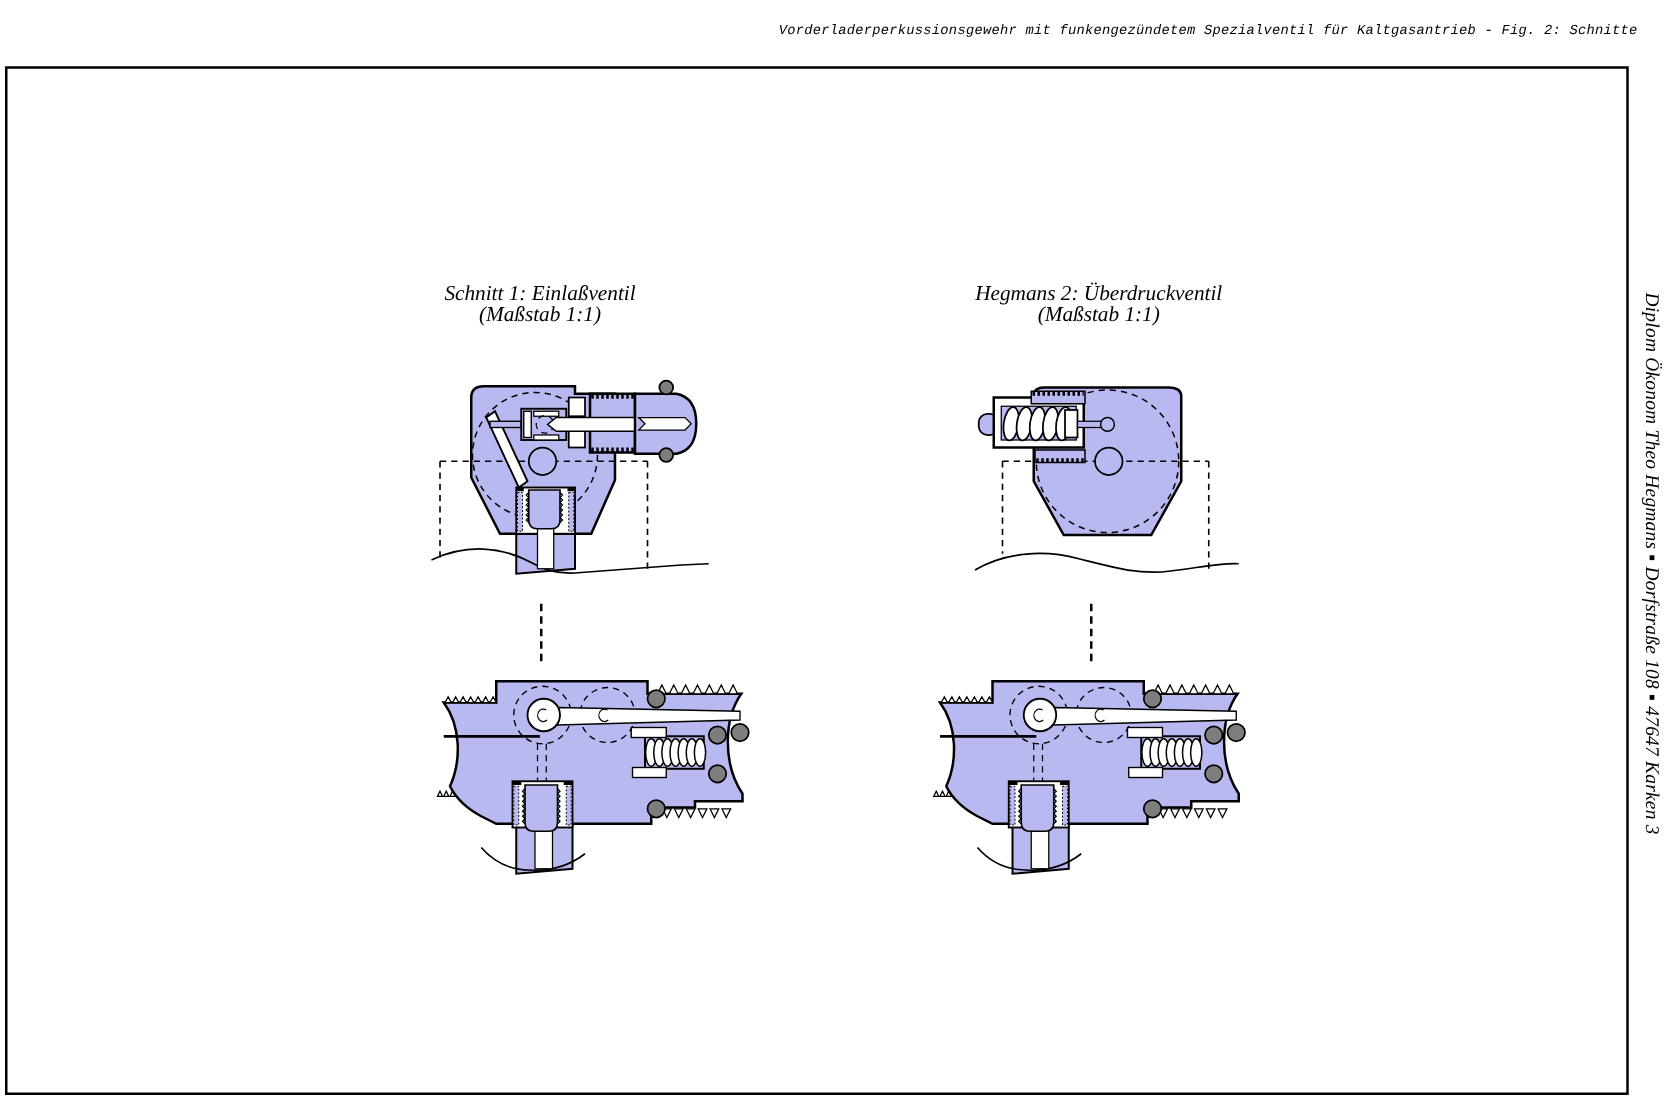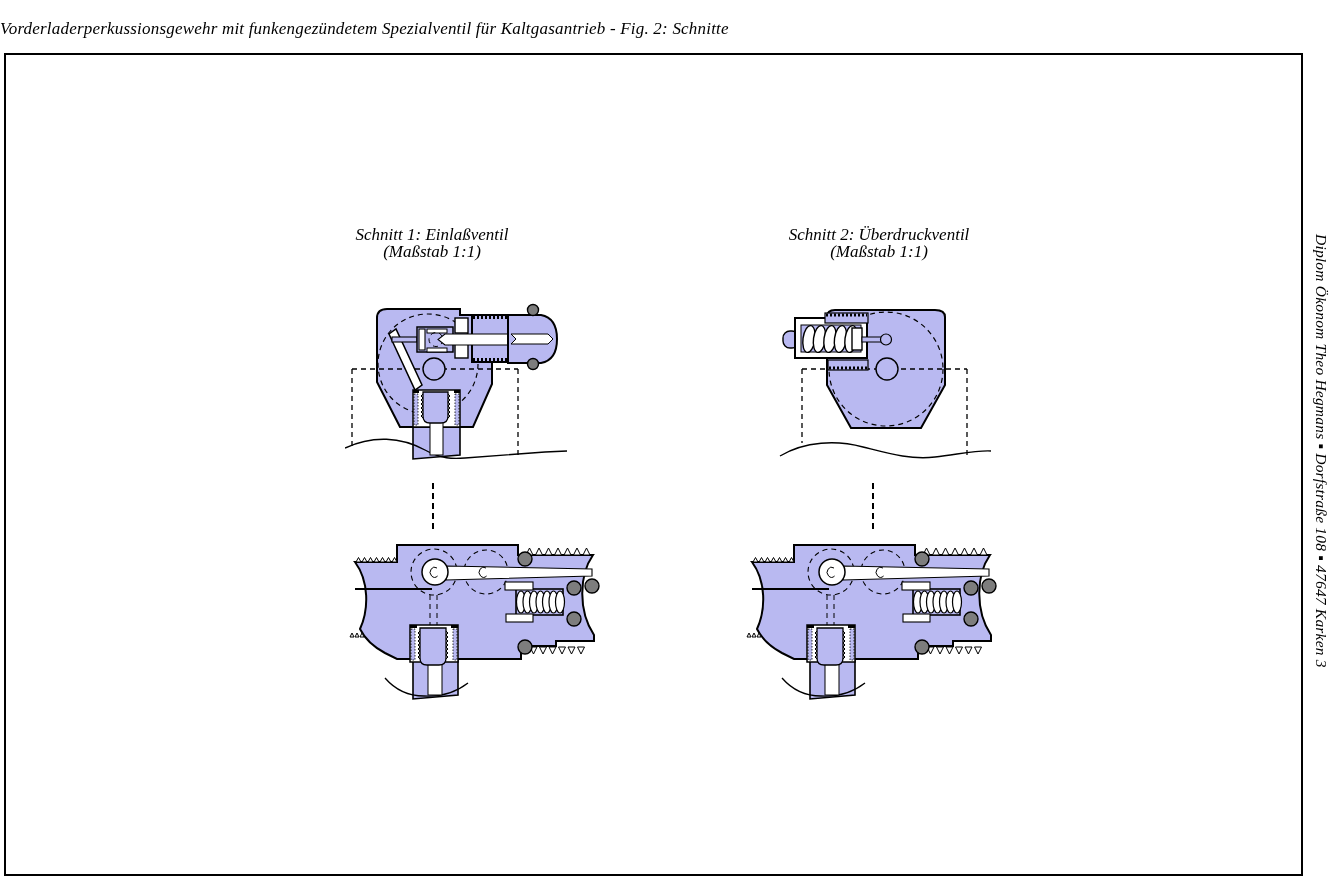--- a/index.html
+++ b/index.html
@@ -6,22 +6,22 @@
     --part-fill:#b9b9f1;
     --o-ring:#7d7d7d;
     --outline:#000000;
   }
   html,body{margin:0;padding:0;background:#fff;}
   body{
     width:1332px;height:883px;position:relative;overflow:hidden;
     font-family:"Liberation Serif","DejaVu Serif",serif;color:#000;
   }
   .page-title{
-    position:absolute;left:0;top:19px;width:1310px;text-align:left;
-    font-style:italic;font-size:17px;letter-spacing:.2px;white-space:nowrap;
+    position:absolute;left:0;top:19px;width:1310px;text-align:right;
+    font-style:italic;font-size:11px;letter-spacing:.2px;white-space:nowrap;font-family:Liberation Mono, monospace;
   }
   .frame{
     position:absolute;left:4px;top:53px;width:1295px;height:819px;
     border:2px solid var(--outline);background:#fff;
   }
   .side-text{
     position:absolute;left:1330px;top:234px;width:424px;height:22px;
     transform:rotate(90deg);transform-origin:0 0;
     font-style:italic;font-size:15.5px;white-space:nowrap;letter-spacing:.2px;
   }
@@ -51,21 +51,21 @@
 
 <div class="frame"></div>
 
 <div class="side-text">Diplom Ökonom Theo Hegmans  ▪  Dorfstraße 108  ▪  47647 Karken 3</div>
 
 <div class="caption c1">
   <div>Schnitt 1: Einlaßventil</div>
   <div>(Maßstab 1:1)</div>
 </div>
 <div class="caption c2">
-  <div>Schnitt 2: Überdruckventil</div>
+  <div>Hegmans 2: Überdruckventil</div>
   <div>(Maßstab 1:1)</div>
 </div>
 
 <svg class="fig" style="left:345px;top:285px" width="300" height="205" viewBox="0 0 300 205">
 
   <g>
     <path class="part" stroke-width="1.6" d="M68,120 L115,120 L115,170 L68,174 Z"></path>
   </g>
 
   <path class="ln" stroke-width="1.4" d="M0,163 C 28,150 56,152 80,165 C 96,174 108,174 120,173 C 150,171 175,169 200,167 L 222,166"></path>

